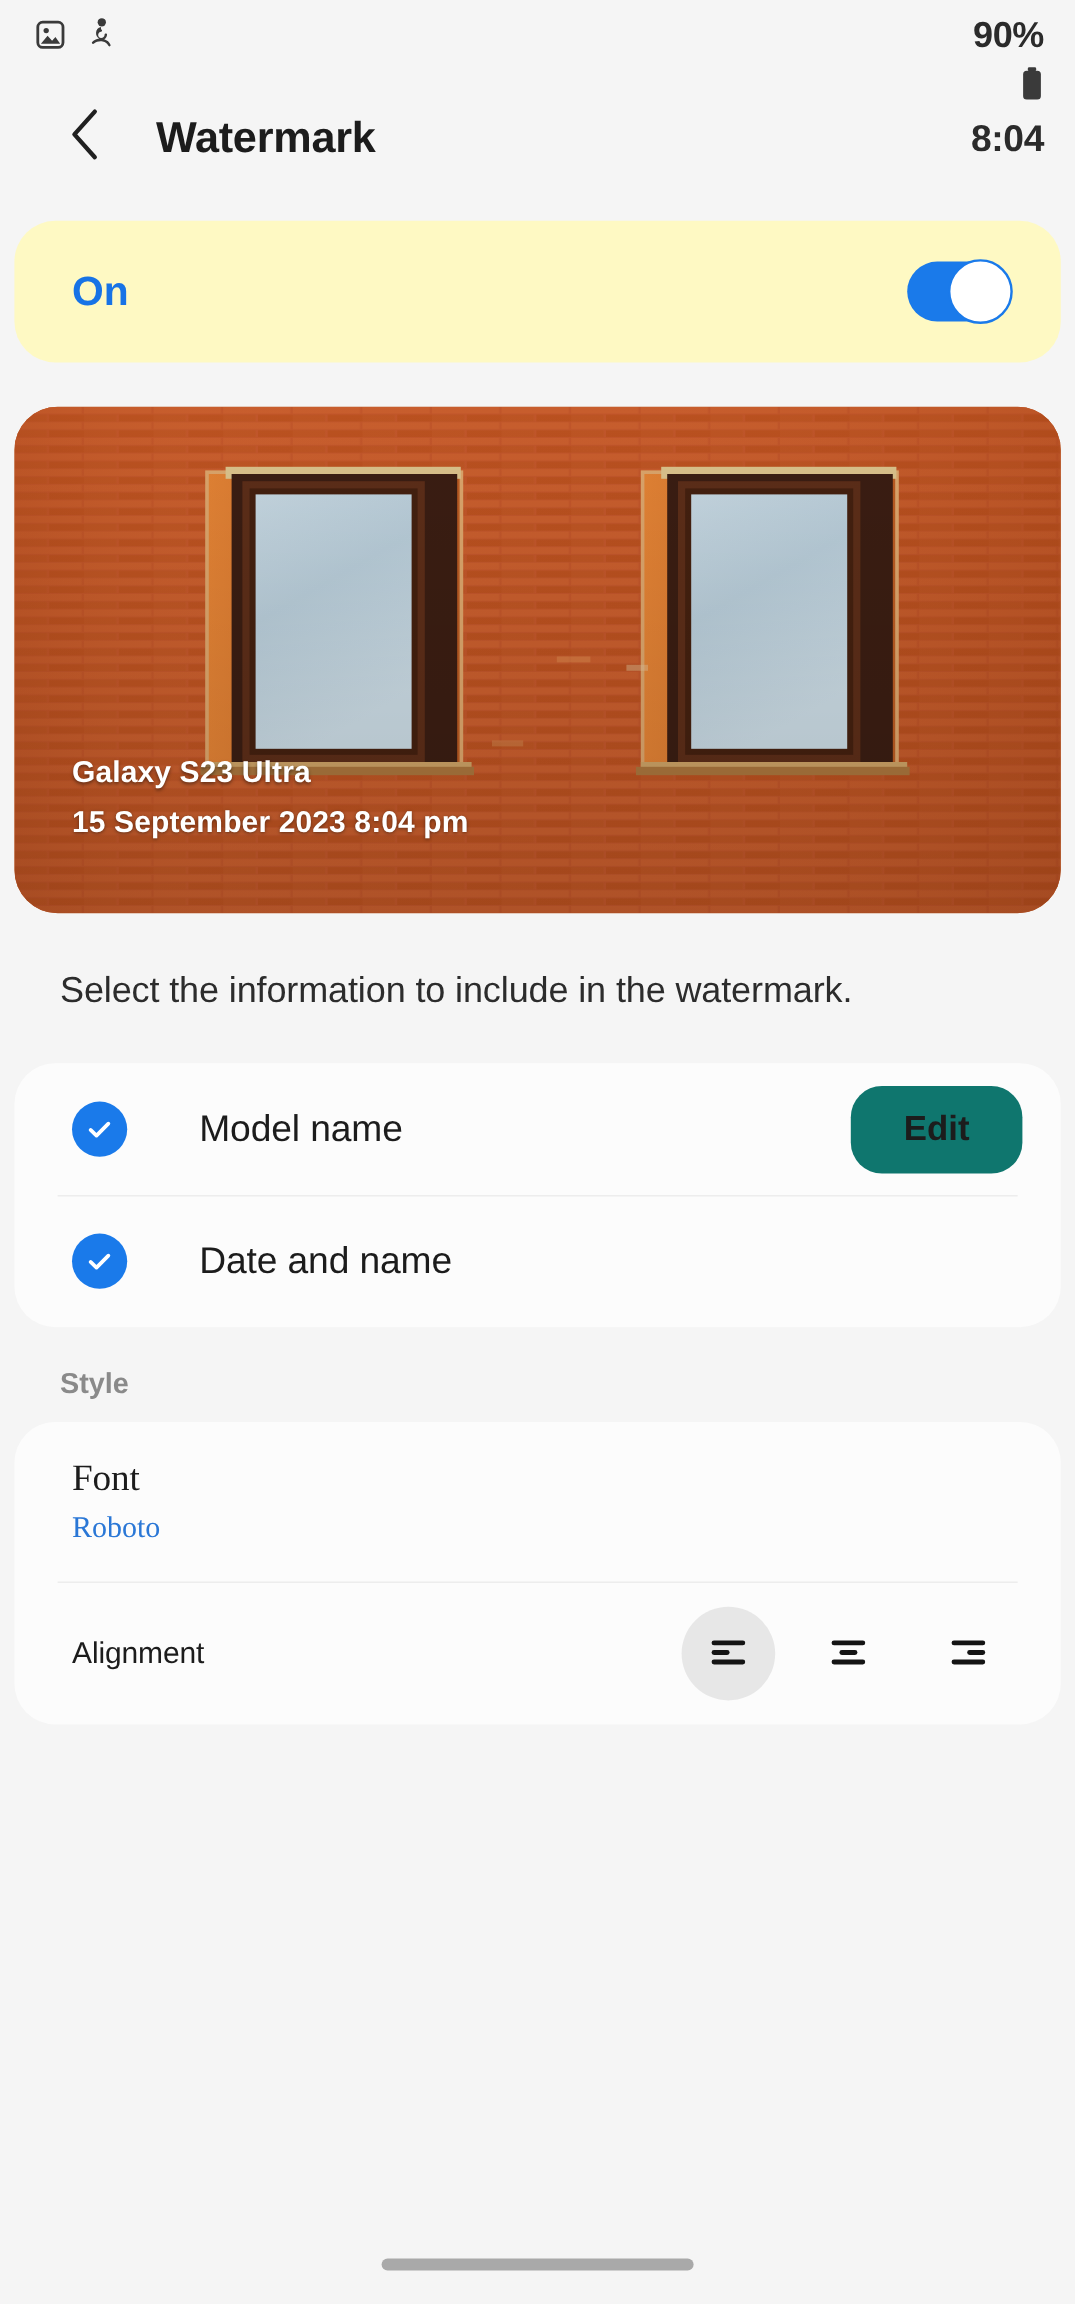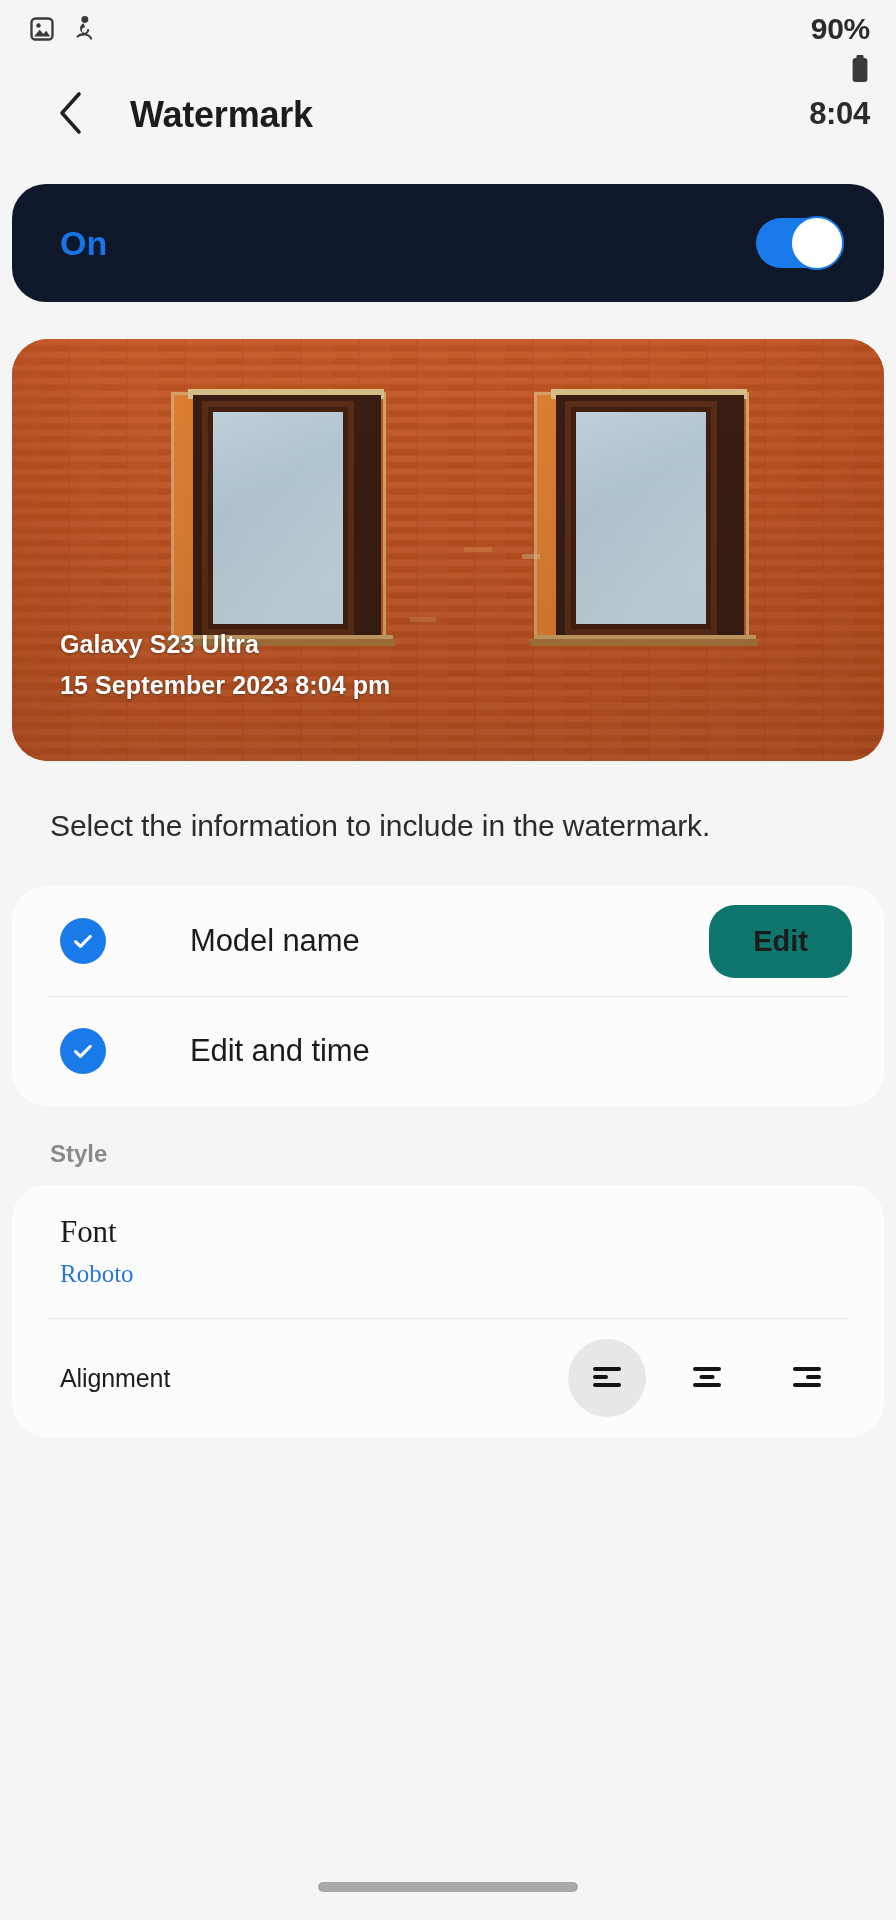--- a/index.html
+++ b/index.html
@@ -65,21 +65,21 @@
     font-weight: 700;
     color: #1c1c1c;
     margin-left: 36px;
     letter-spacing: -0.2px;
   }
 
   
   .toggle-card {
     margin: 17px 12px 0 12px;
     height: 118px;
-    background: #0f172a;
+    background: #fef9c3;
     border-radius: 34px;
     display: flex;
     align-items: center;
     justify-content: space-between;
     padding: 0 42px 0 48px;
     cursor: pointer;
   }
   .toggle-label {
     font-size: 34px;
     font-weight: 600;
@@ -172,21 +172,21 @@
     border-radius: 50%;
     background: #1a7aea;
     display: flex;
     align-items: center;
     justify-content: center;
     flex: none;
   }
   .opt-label {
     font-size: 31px;
     color: #1c1c1c;
-    margin-left: 84px;
+    margin-left: 60px;
     flex: 1;
     letter-spacing: -0.1px;
   }
   .edit-btn {
     background: #0f766e;
     border: none;
     border-radius: 26px;
     height: 73px;
     padding: 0 44px;
     font-family: "Liberation Sans", sans-serif;
@@ -424,21 +424,21 @@
     <span class="opt-label">Model name</span>
     <button class="edit-btn">Edit</button>
   </div>
 
   <div class="opt-row">
     <span class="check">
       <svg width="26" height="26" viewBox="0 0 26 26">
         <path d="M5.5 13.6 L10.4 18.3 L20.3 8.4" fill="none" stroke="#ffffff" stroke-width="3.1" stroke-linecap="round" stroke-linejoin="round"></path>
       </svg>
     </span>
-    <span class="opt-label">Edit and time</span>
+    <span class="opt-label">Date and name</span>
   </div>
 
 </div>
 
 <div class="section-head">Style</div>
 
 <div class="style-card">
 
   <div class="font-row">
     <div class="font-title">Font</div>

